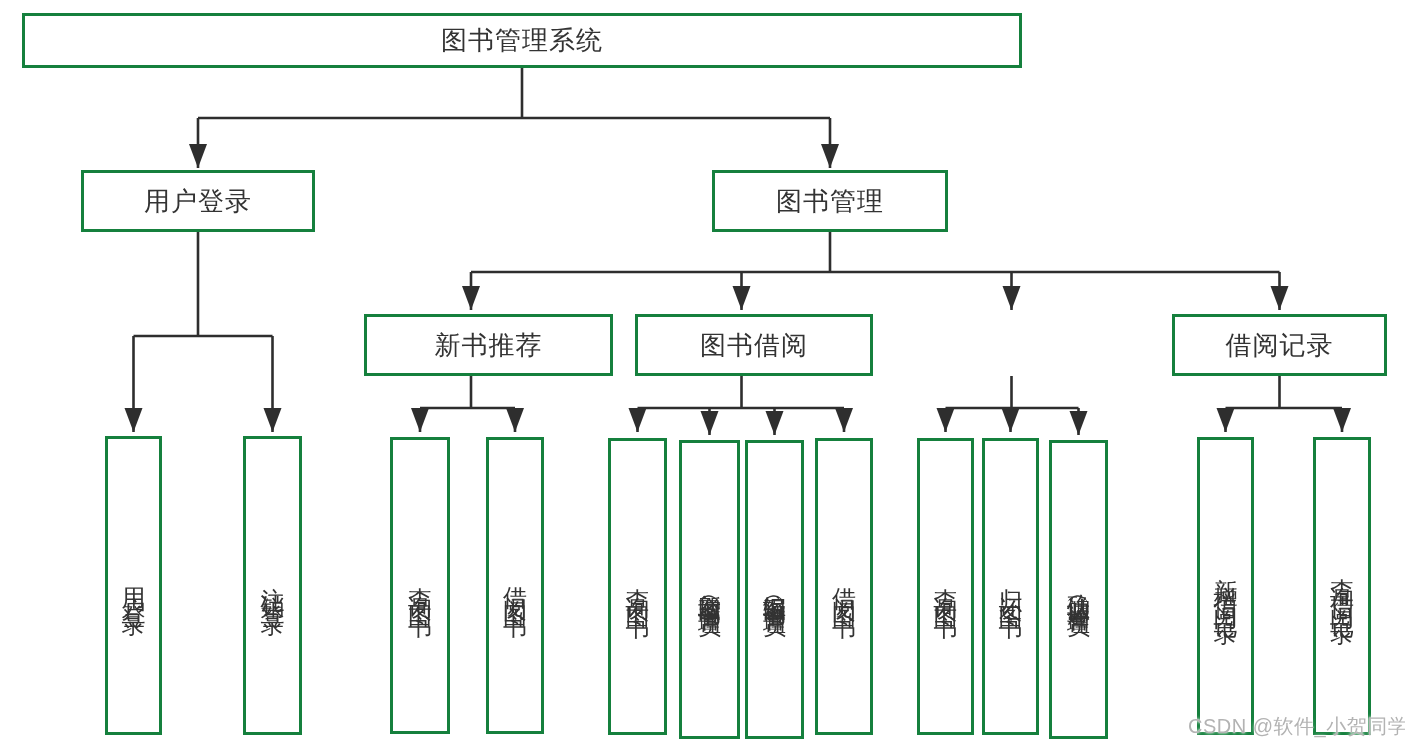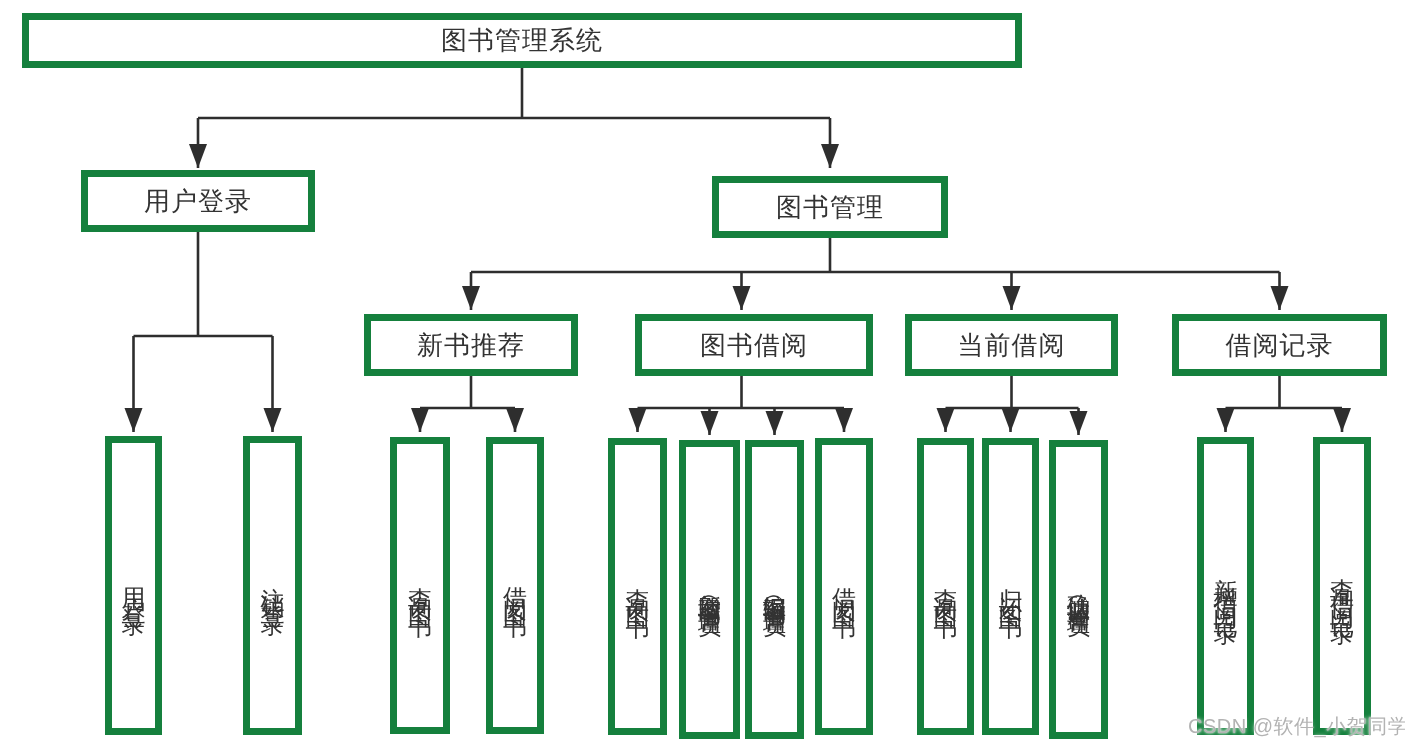--- a/index.html
+++ b/index.html
@@ -9,21 +9,21 @@
     background:#ffffff;
     font-family:"Liberation Sans",sans-serif;
     overflow:hidden;
   }
   .connectors{position:absolute;left:0;top:0;width:1405px;height:747px;}
   .ln{stroke:#2e2e2e;stroke-width:2.6;fill:none;}
   .ar{marker-end:url(#arrowhead);}
   .box{
     position:absolute;
     box-sizing:border-box;
-    border:7px solid #15803d;
+    border:3px solid #15803d;
     background:#ffffff;
     display:flex;align-items:center;justify-content:center;
     color:#333333;
   }
   .h{font-size:26px;letter-spacing:1px;white-space:nowrap;}
   .v span{
     writing-mode:vertical-rl;
     text-orientation:mixed;
     font-size:24px;
     letter-spacing:9px;
@@ -97,25 +97,24 @@
     <g>
       <path class="ln" d="M1279.5 376 V408 M1225.5 408 H1342"></path>
       <path class="ln ar" d="M1225.5 408 V432"></path>
       <path class="ln ar" d="M1342 408 V432"></path>
     </g>
   </svg>
 
   <div class="box h" style="left:22px;top:13px;width:1000px;height:55px;">图书管理系统</div>
 
   <div class="box h" style="left:81px;top:170px;width:234px;height:62px;">用户登录</div>
-  <div class="box h" style="left:712px;top:176px;width:236px;height:62px;">图书管理</div>
+  <div class="box h" style="left:712px;top:170px;width:236px;height:62px;">图书管理</div>
 
-  <div class="box h" style="left:364px;top:314px;width:214px;height:62px;">新书推荐</div>
+  <div class="box h" style="left:364px;top:314px;width:249px;height:62px;">新书推荐</div>
   <div class="box h" style="left:635px;top:314px;width:238px;height:62px;">图书借阅</div>
-  <div class="box h" style="left:905px;top:314px;width:213px;height:62px;">当前借阅</div>
   <div class="box h" style="left:1172px;top:314px;width:215px;height:62px;">借阅记录</div>
 
   <div class="box v" style="left:105px;top:436px;width:57px;height:299px;">
     <span>用户登录</span>
   </div>
   <div class="box v" style="left:243px;top:436px;width:59px;height:299px;">
     <span>注销登录</span>
   </div>
 
   <div class="box v" style="left:390px;top:437px;width:60px;height:297px;">

